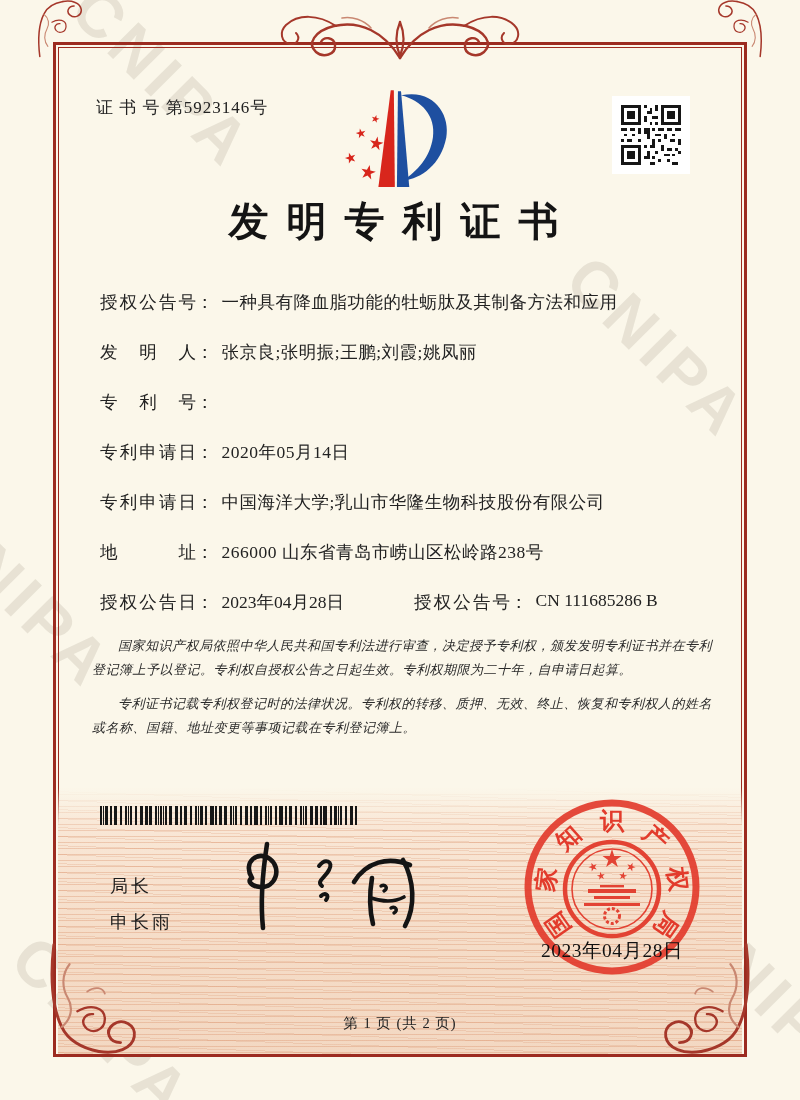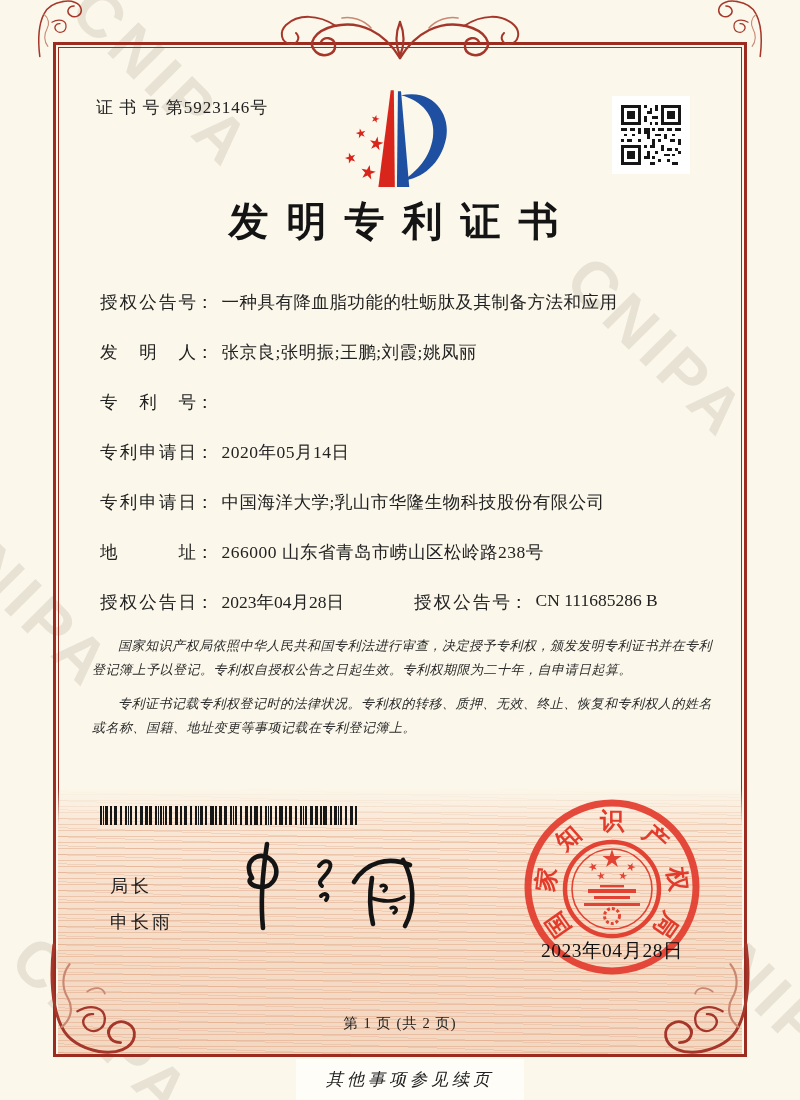--- a/index.html
+++ b/index.html
@@ -316,17 +316,14 @@
           <rect x="62" y="106" width="56" height="3"></rect>
           <rect x="78" y="88" width="24" height="2.4"></rect>
         </g>
         <circle cx="90" cy="119" r="7.5" stroke-width="3" stroke-dasharray="3 2"></circle>
       </g>
     </svg>
     <div class="seal-date">2023年04月28日</div>
   </div>
 
   <div class="page-info">第 1 页 (共 2 页)</div>
-  <div class="cont-box">
-    <span class="cont-note">其他事项参见续页</span>
-  </div>
 
 </div>
 
 </body></html>

